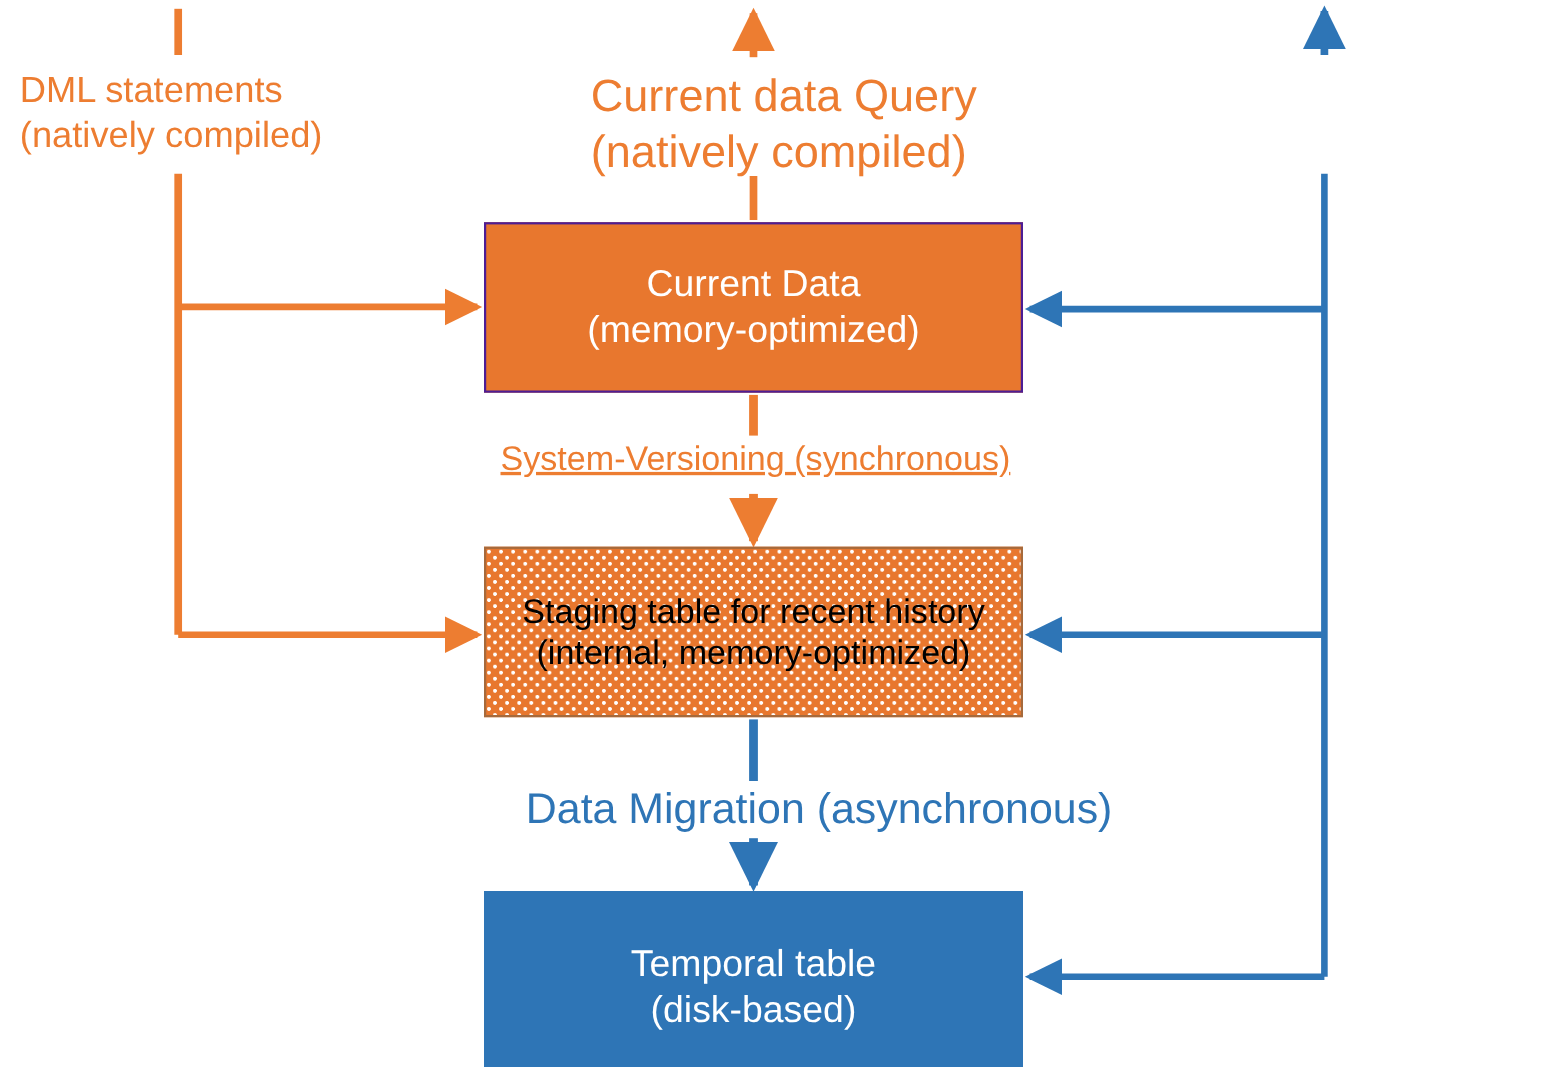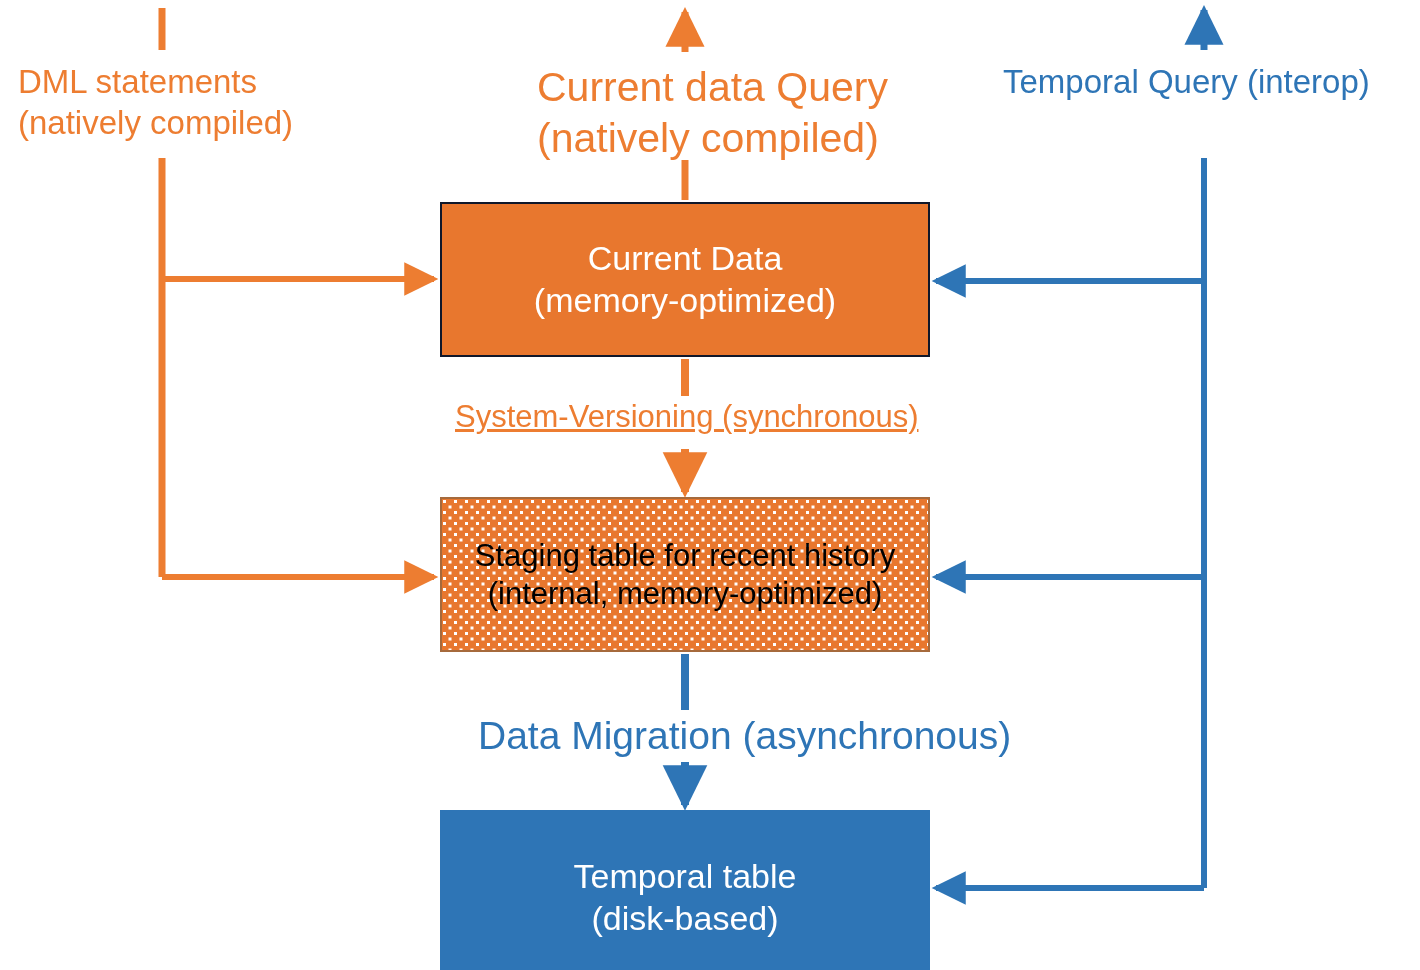--- a/index.html
+++ b/index.html
@@ -38,21 +38,21 @@
     display: block;
     white-space: pre-line;
     padding: 0 6px;
   }
   .node-current {
     left: 440px;
     top: 202px;
     width: 490px;
     height: 155px;
     background: #E8772E;
-    border: 2px solid #0f172a;
+    border: 2px solid #4c1d95;
     color: #ffffff;
     font-size: 34px;
   }
   .node-staging {
     left: 440px;
     top: 497px;
     width: 490px;
     height: 155px;
     background-color: #E8772E;
     border: 2px solid #A66A3C;
@@ -154,21 +154,20 @@
 
     <path d="M 1204 888 L 936 888" fill="none" stroke="#2E75B6" stroke-width="6" marker-end="url(#arrow-blue)"></path>
   </svg>
 
   <div class="free-label lbl-dml">DML statements
 (natively compiled)</div>
 
   <div class="free-label lbl-current-query">Current data Query
 (natively compiled)</div>
 
-  <div class="free-label lbl-temporal">Temporal Query (interop)</div>
 
   <div class="free-label lbl-sysver">System-Versioning (synchronous)</div>
 
   <div class="free-label lbl-migration">Data  Migration (asynchronous)</div>
 
   <div class="node node-current">
     <span class="node-label">Current Data
 (memory-optimized)</span>
   </div>
 

